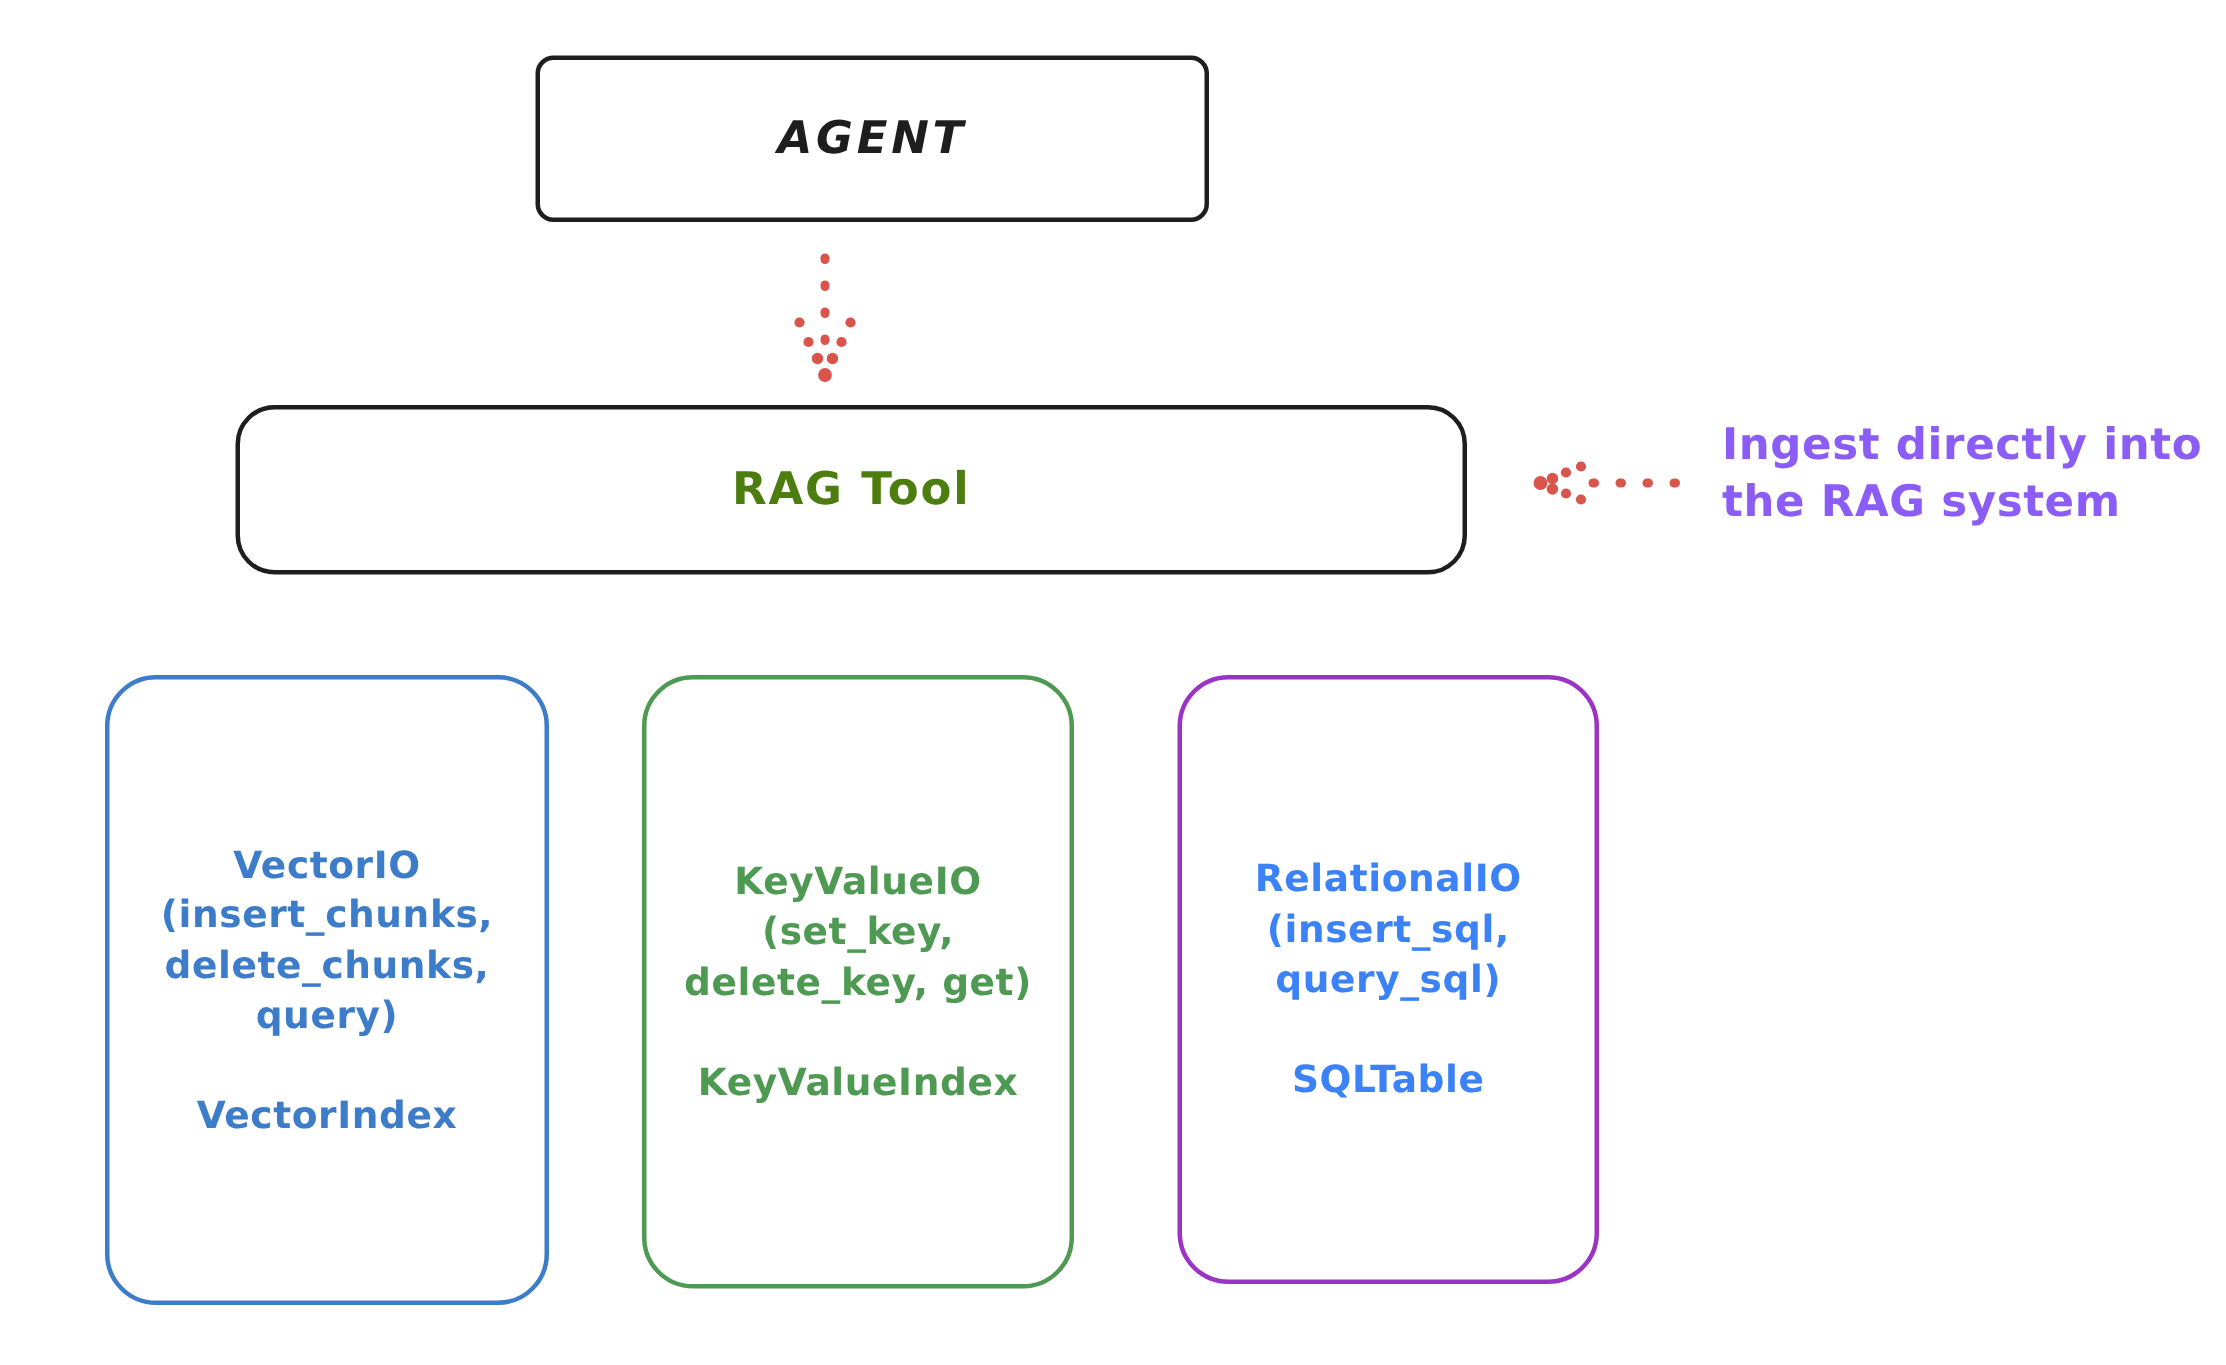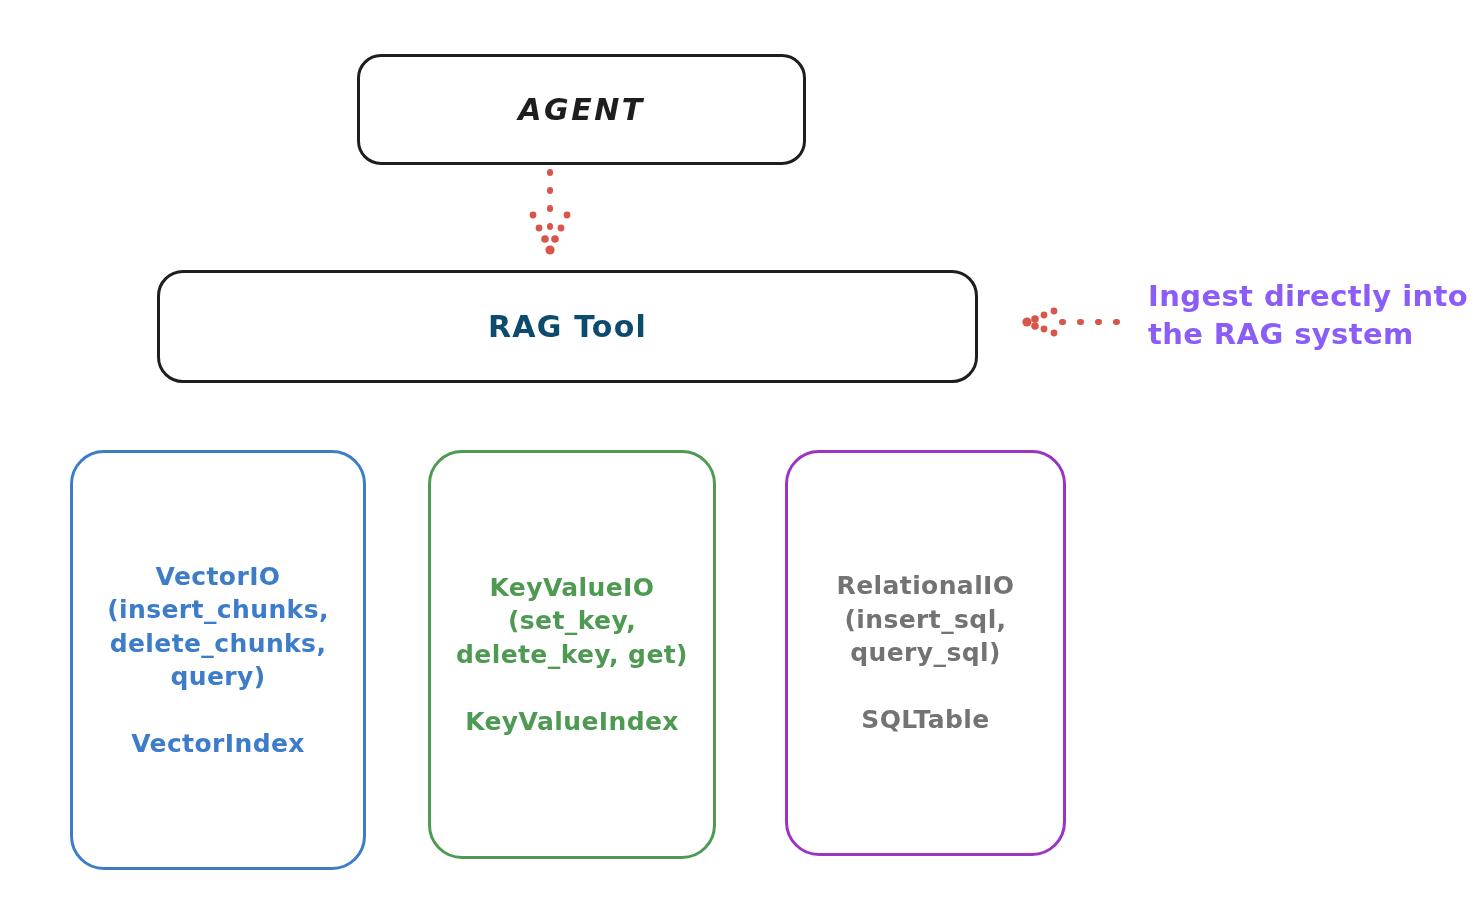--- a/index.html
+++ b/index.html
@@ -37,45 +37,45 @@
   .node-label {
     display: block;
     white-space: pre-line;
     line-height: 1.30;
     letter-spacing: 0.6px;
   }
 
   
   .box-agent {
     left: 357px;
-    top: 54px;
+    top: 37px;
     width: 449px;
     height: 111px;
     border: 3.4px solid #1e1e1e;
-    border-radius: 24px;
+    border-radius: 12px;
   }
   .box-agent .node-label {
     font-size: 30px;
     color: #1e1e1e;
     font-style: italic;
     font-weight: 600;
     letter-spacing: 2.5px;
   }
 
   .box-ragtool {
     left: 157px;
     top: 270px;
     width: 821px;
     height: 113px;
     border: 3.4px solid #1e1e1e;
     border-radius: 26px;
   }
   .box-ragtool .node-label {
     font-size: 30px;
-    color: #0c4a6e;
+    color: #4d7c0f;
     font-weight: 600;
     letter-spacing: 1.2px;
   }
 
   
   .card {
     position: absolute;
     box-sizing: border-box;
     background: #ffffff;
     border-width: 3.6px;
@@ -113,21 +113,21 @@
   }
   .card-keyvalue .node-label { color: #4f9a53; }
 
   .card-relational {
     left: 785px;
     top: 450px;
     width: 281px;
     height: 406px;
     border-color: #9b33c4;
   }
-  .card-relational .node-label { color: #737373; }
+  .card-relational .node-label { color: #3b82f6; }
 
   
   .annotation {
     position: absolute;
     left: 1148px;
     top: 278px;
     width: 330px;
     color: #8b5cf6;
     font-size: 29px;
     font-weight: 600;

